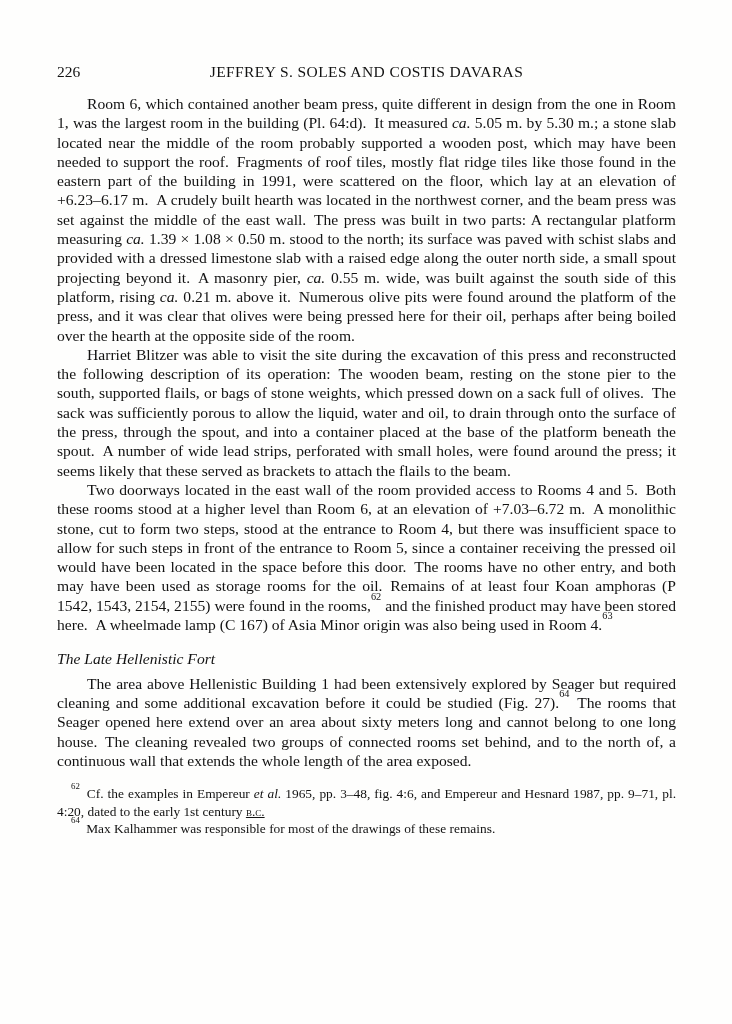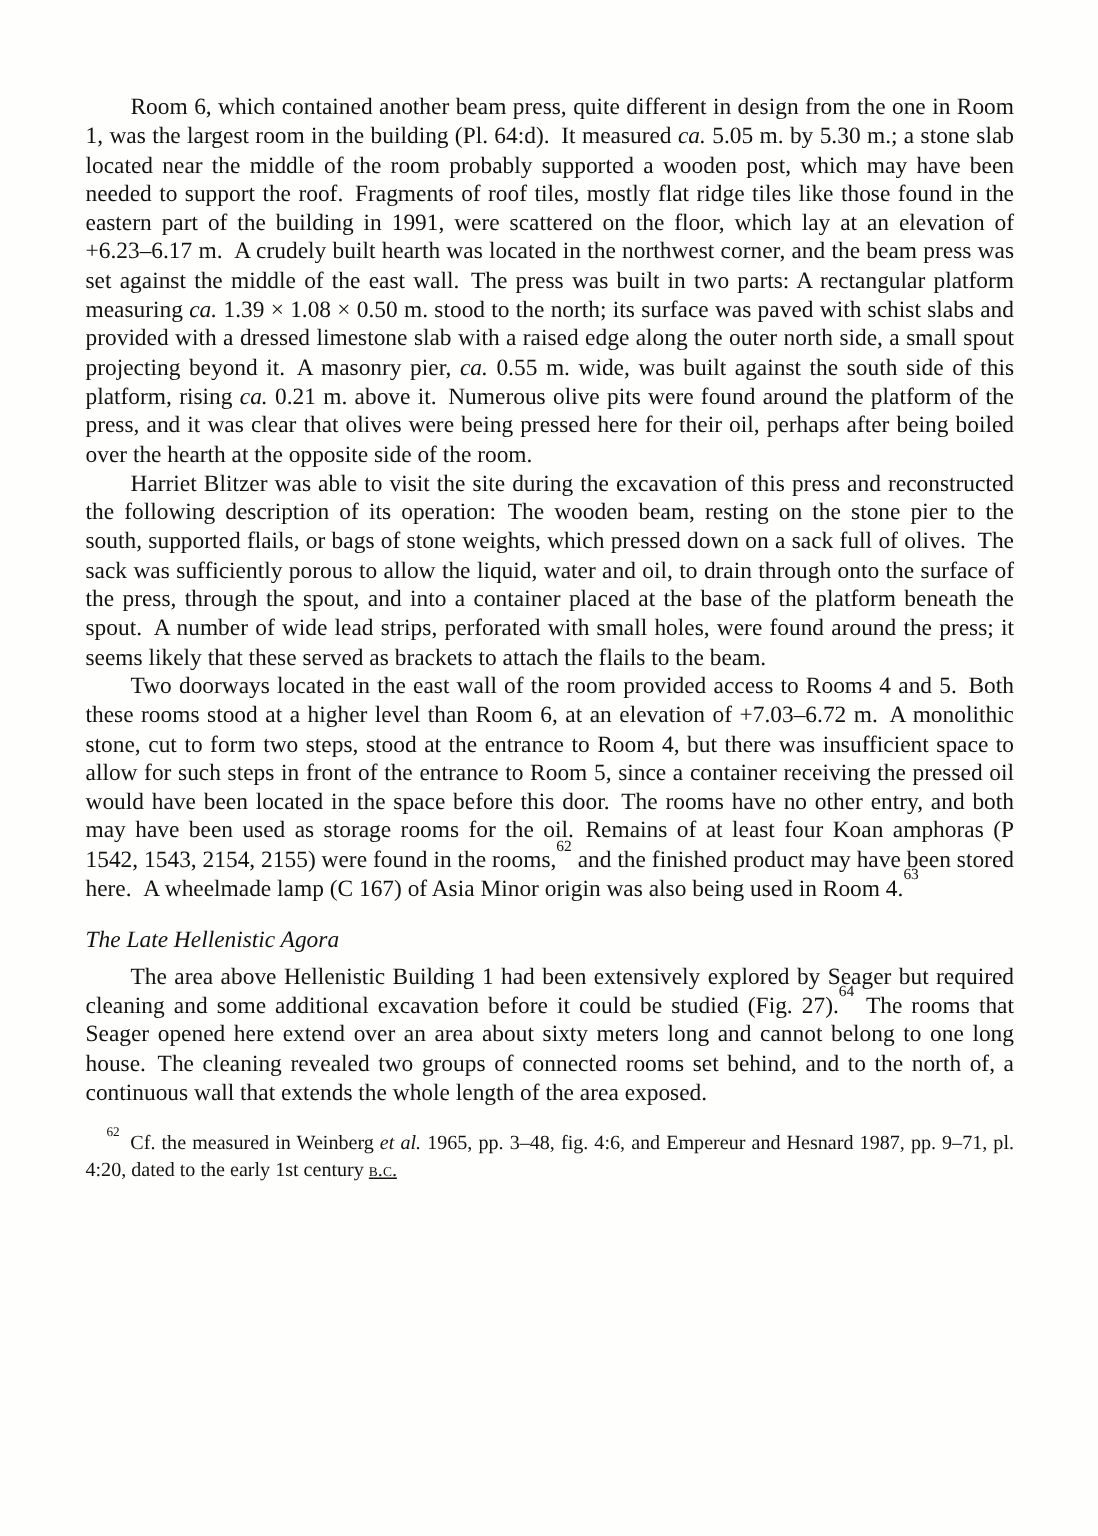--- a/index.html
+++ b/index.html
@@ -83,26 +83,31 @@
   }
   i {
     font-style: italic;
   }
 </style>
 </head>
 <body>
 
 <div class="page">
 
+  <header class="running-header">
+    <span class="pagenum">226</span>
+    <span class="runhead">JEFFREY S. SOLES AND COSTIS DAVARAS</span>
+  </header>
 
   <main class="body-text">
     <p class="para"><span>Room 6, which contained another beam press, quite different in design from the one in Room 1, was the largest room in the building (Pl. 64:d). It measured </span><i>ca.</i><span> 5.05 m. by 5.30 m.; a stone slab located near the middle of the room probably supported a wooden post, which may have been needed to support the roof. Fragments of roof tiles, mostly flat ridge tiles like those found in the eastern part of the building in 1991, were scattered on the floor, which lay at an elevation of +6.23–6.17 m. A crudely built hearth was located in the northwest corner, and the beam press was set against the middle of the east wall. The press was built in two parts: A rectangular platform measuring </span><i>ca.</i><span> 1.39 × 1.08 × 0.50 m. stood to the north; its surface was paved with schist slabs and provided with a dressed limestone slab with a raised edge along the outer north side, a small spout projecting beyond it. A masonry pier, </span><i>ca.</i><span> 0.55 m. wide, was built against the south side of this platform, rising </span><i>ca.</i><span> 0.21 m. above it. Numerous olive pits were found around the platform of the press, and it was clear that olives were being pressed here for their oil, perhaps after being boiled over the hearth at the opposite side of the room.</span></p>
     <p class="para"><span>Harriet Blitzer was able to visit the site during the excavation of this press and reconstructed the following description of its operation: The wooden beam, resting on the stone pier to the south, supported flails, or bags of stone weights, which pressed down on a sack full of olives. The sack was sufficiently porous to allow the liquid, water and oil, to drain through onto the surface of the press, through the spout, and into a container placed at the base of the platform beneath the spout. A number of wide lead strips, perforated with small holes, were found around the press; it seems likely that these served as brackets to attach the flails to the beam.</span></p>
     <p class="para"><span>Two doorways located in the east wall of the room provided access to Rooms 4 and 5. Both these rooms stood at a higher level than Room 6, at an elevation of +7.03–6.72 m. A monolithic stone, cut to form two steps, stood at the entrance to Room 4, but there was insufficient space to allow for such steps in front of the entrance to Room 5, since a container receiving the pressed oil would have been located in the space before this door. The rooms have no other entry, and both may have been used as storage rooms for the oil. Remains of at least four Koan amphoras (P 1542, 1543, 2154, 2155) were found in the rooms,</span><sup>62</sup><span> and the finished product may have been stored here. A wheelmade lamp (C 167) of Asia Minor origin was also being used in Room 4.</span><sup>63</sup></p>
-    <h2 class="section-heading">The Late Hellenistic Agora</h2>
+    <h2 class="section-heading">The Late Hellenistic Fort</h2>
     <p class="para"><span>The area above Hellenistic Building 1 had been extensively explored by Seager but required cleaning and some additional excavation before it could be studied (Fig. 27).</span><sup>64</sup><span> The rooms that Seager opened here extend over an area about sixty meters long and cannot belong to one long house. The cleaning revealed two groups of connected rooms set behind, and to the north of, a continuous wall that extends the whole length of the area exposed.</span></p>
   </main>
 
   <footer class="footnotes">
-    <p class="footnote"><sup>62</sup><span> Cf. the measured in Weinberg </span><i>et al.</i><span> 1965, pp. 3–48, fig. 4:6, and Empereur and Hesnard 1987, pp. 9–71, pl. 4:20, dated to the early 1st century </span><span class="sc">b.c.</span></p>
+    <p class="footnote"><sup>62</sup><span> Cf. the examples in Empereur </span><i>et al.</i><span> 1965, pp. 3–48, fig. 4:6, and Empereur and Hesnard 1987, pp. 9–71, pl. 4:20, dated to the early 1st century </span><span class="sc">b.c.</span></p>
+    <p class="footnote"><sup>64</sup><span> Max Kalhammer was responsible for most of the drawings of these remains.</span></p>
   </footer>
 
 </div>
 
 </body></html>

